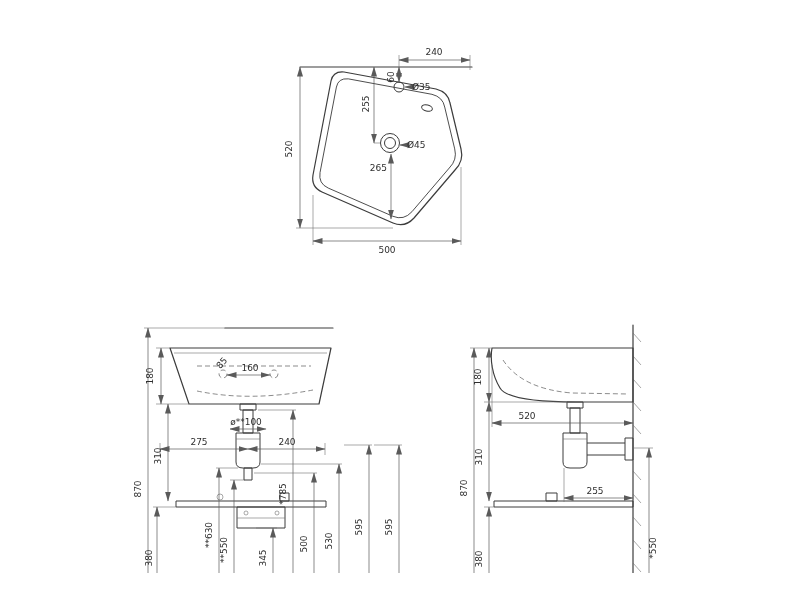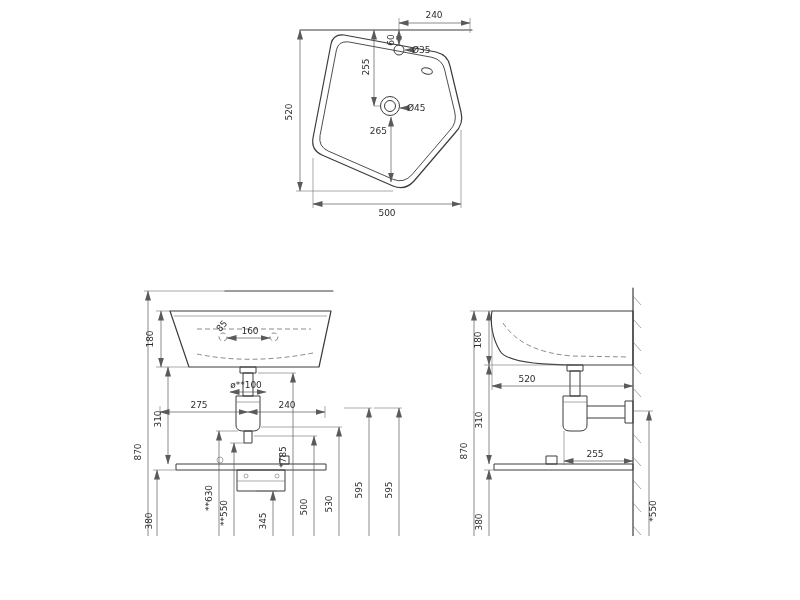--- a/index.html
+++ b/index.html
@@ -1,16 +1,16 @@
 <!DOCTYPE html>
 <html><head>
 <meta charset="utf-8">
 <style>
   html,body{margin:0;padding:0;background:#ffffff;}
-  .canvas{position:relative;width:800px;height:536px;background:#ffffff;overflow:hidden;}
+  .canvas{position:relative;width:800px;height:536px;background:#ffffff;overflow:hidden;margin-top:37px;}
   svg{display:block;}
   .obj{stroke:#3c3c3c;stroke-width:1.2;fill:none;stroke-linejoin:round;stroke-linecap:round;}
   .obj2{stroke:#3c3c3c;stroke-width:1;fill:none;stroke-linejoin:round;}
   .thin{stroke:#6f6f6f;stroke-width:0.6;fill:none;}
   .dim{stroke:#5a5a5a;stroke-width:0.7;fill:none;}
   .dash{stroke:#5a5a5a;stroke-width:0.7;fill:none;stroke-dasharray:5 3;}
   .t{font:9px "DejaVu Sans", sans-serif;fill:#2e2e2e;}
 </style>
 </head>
 <body>

